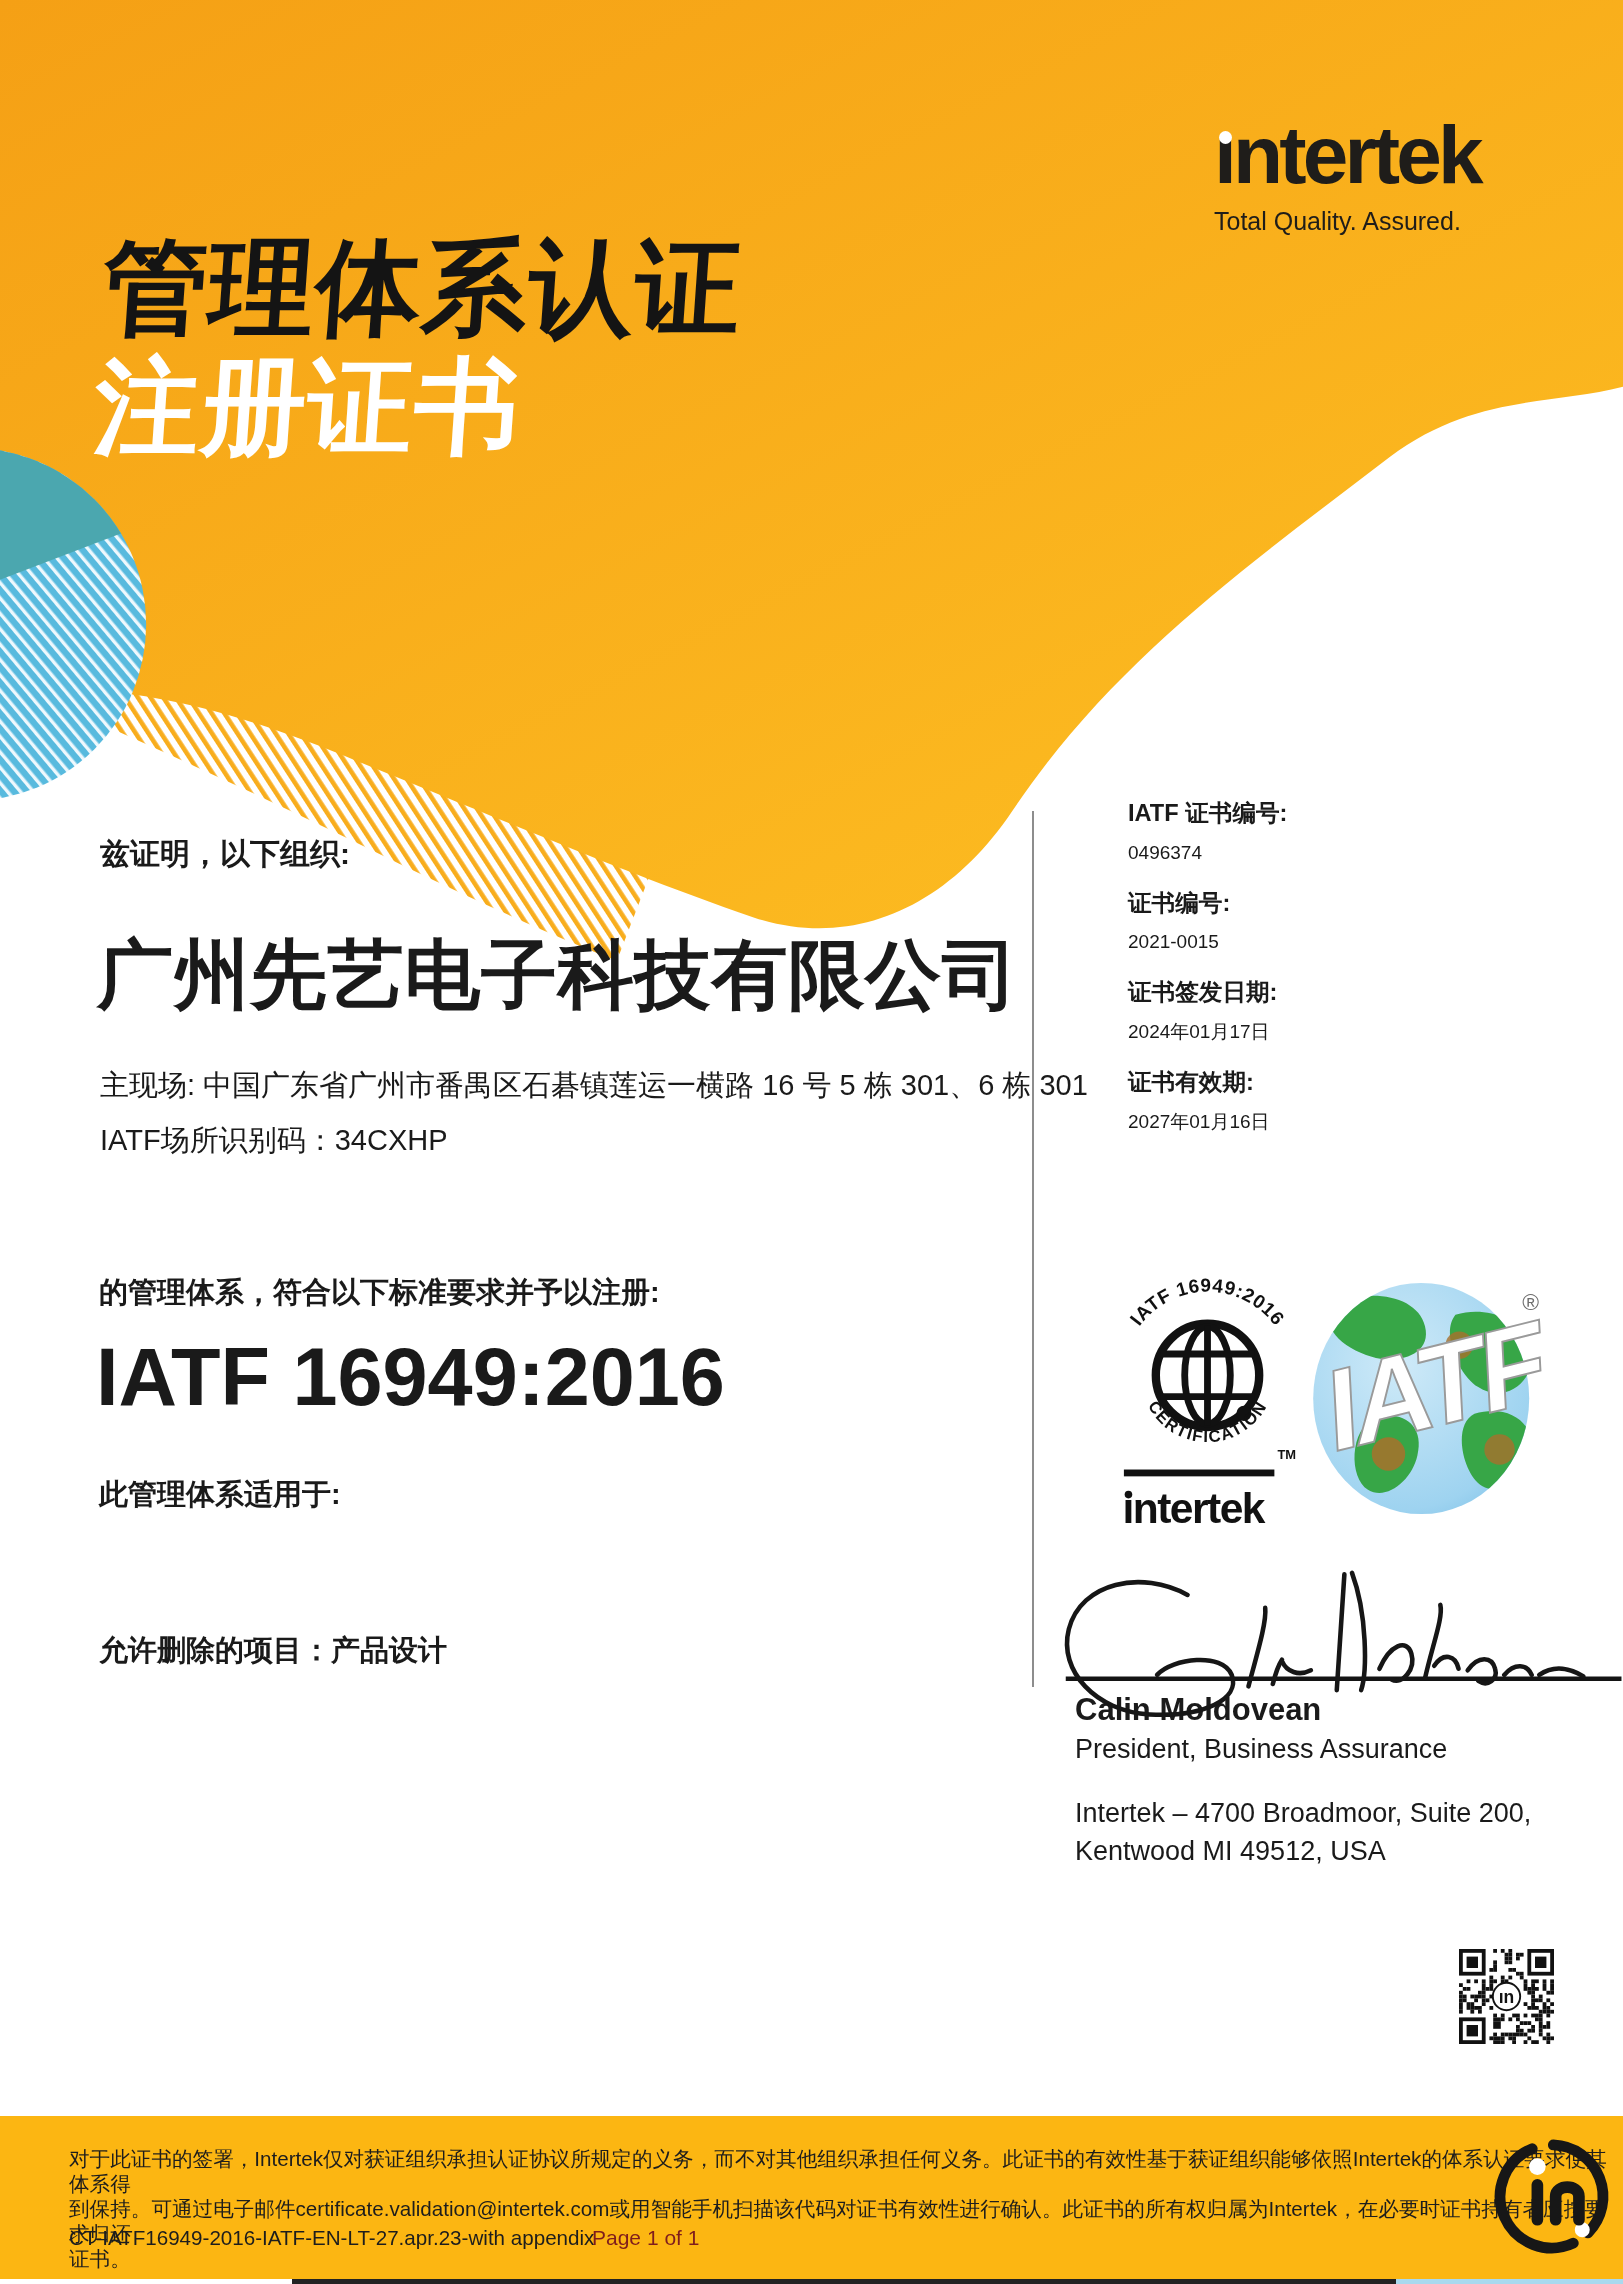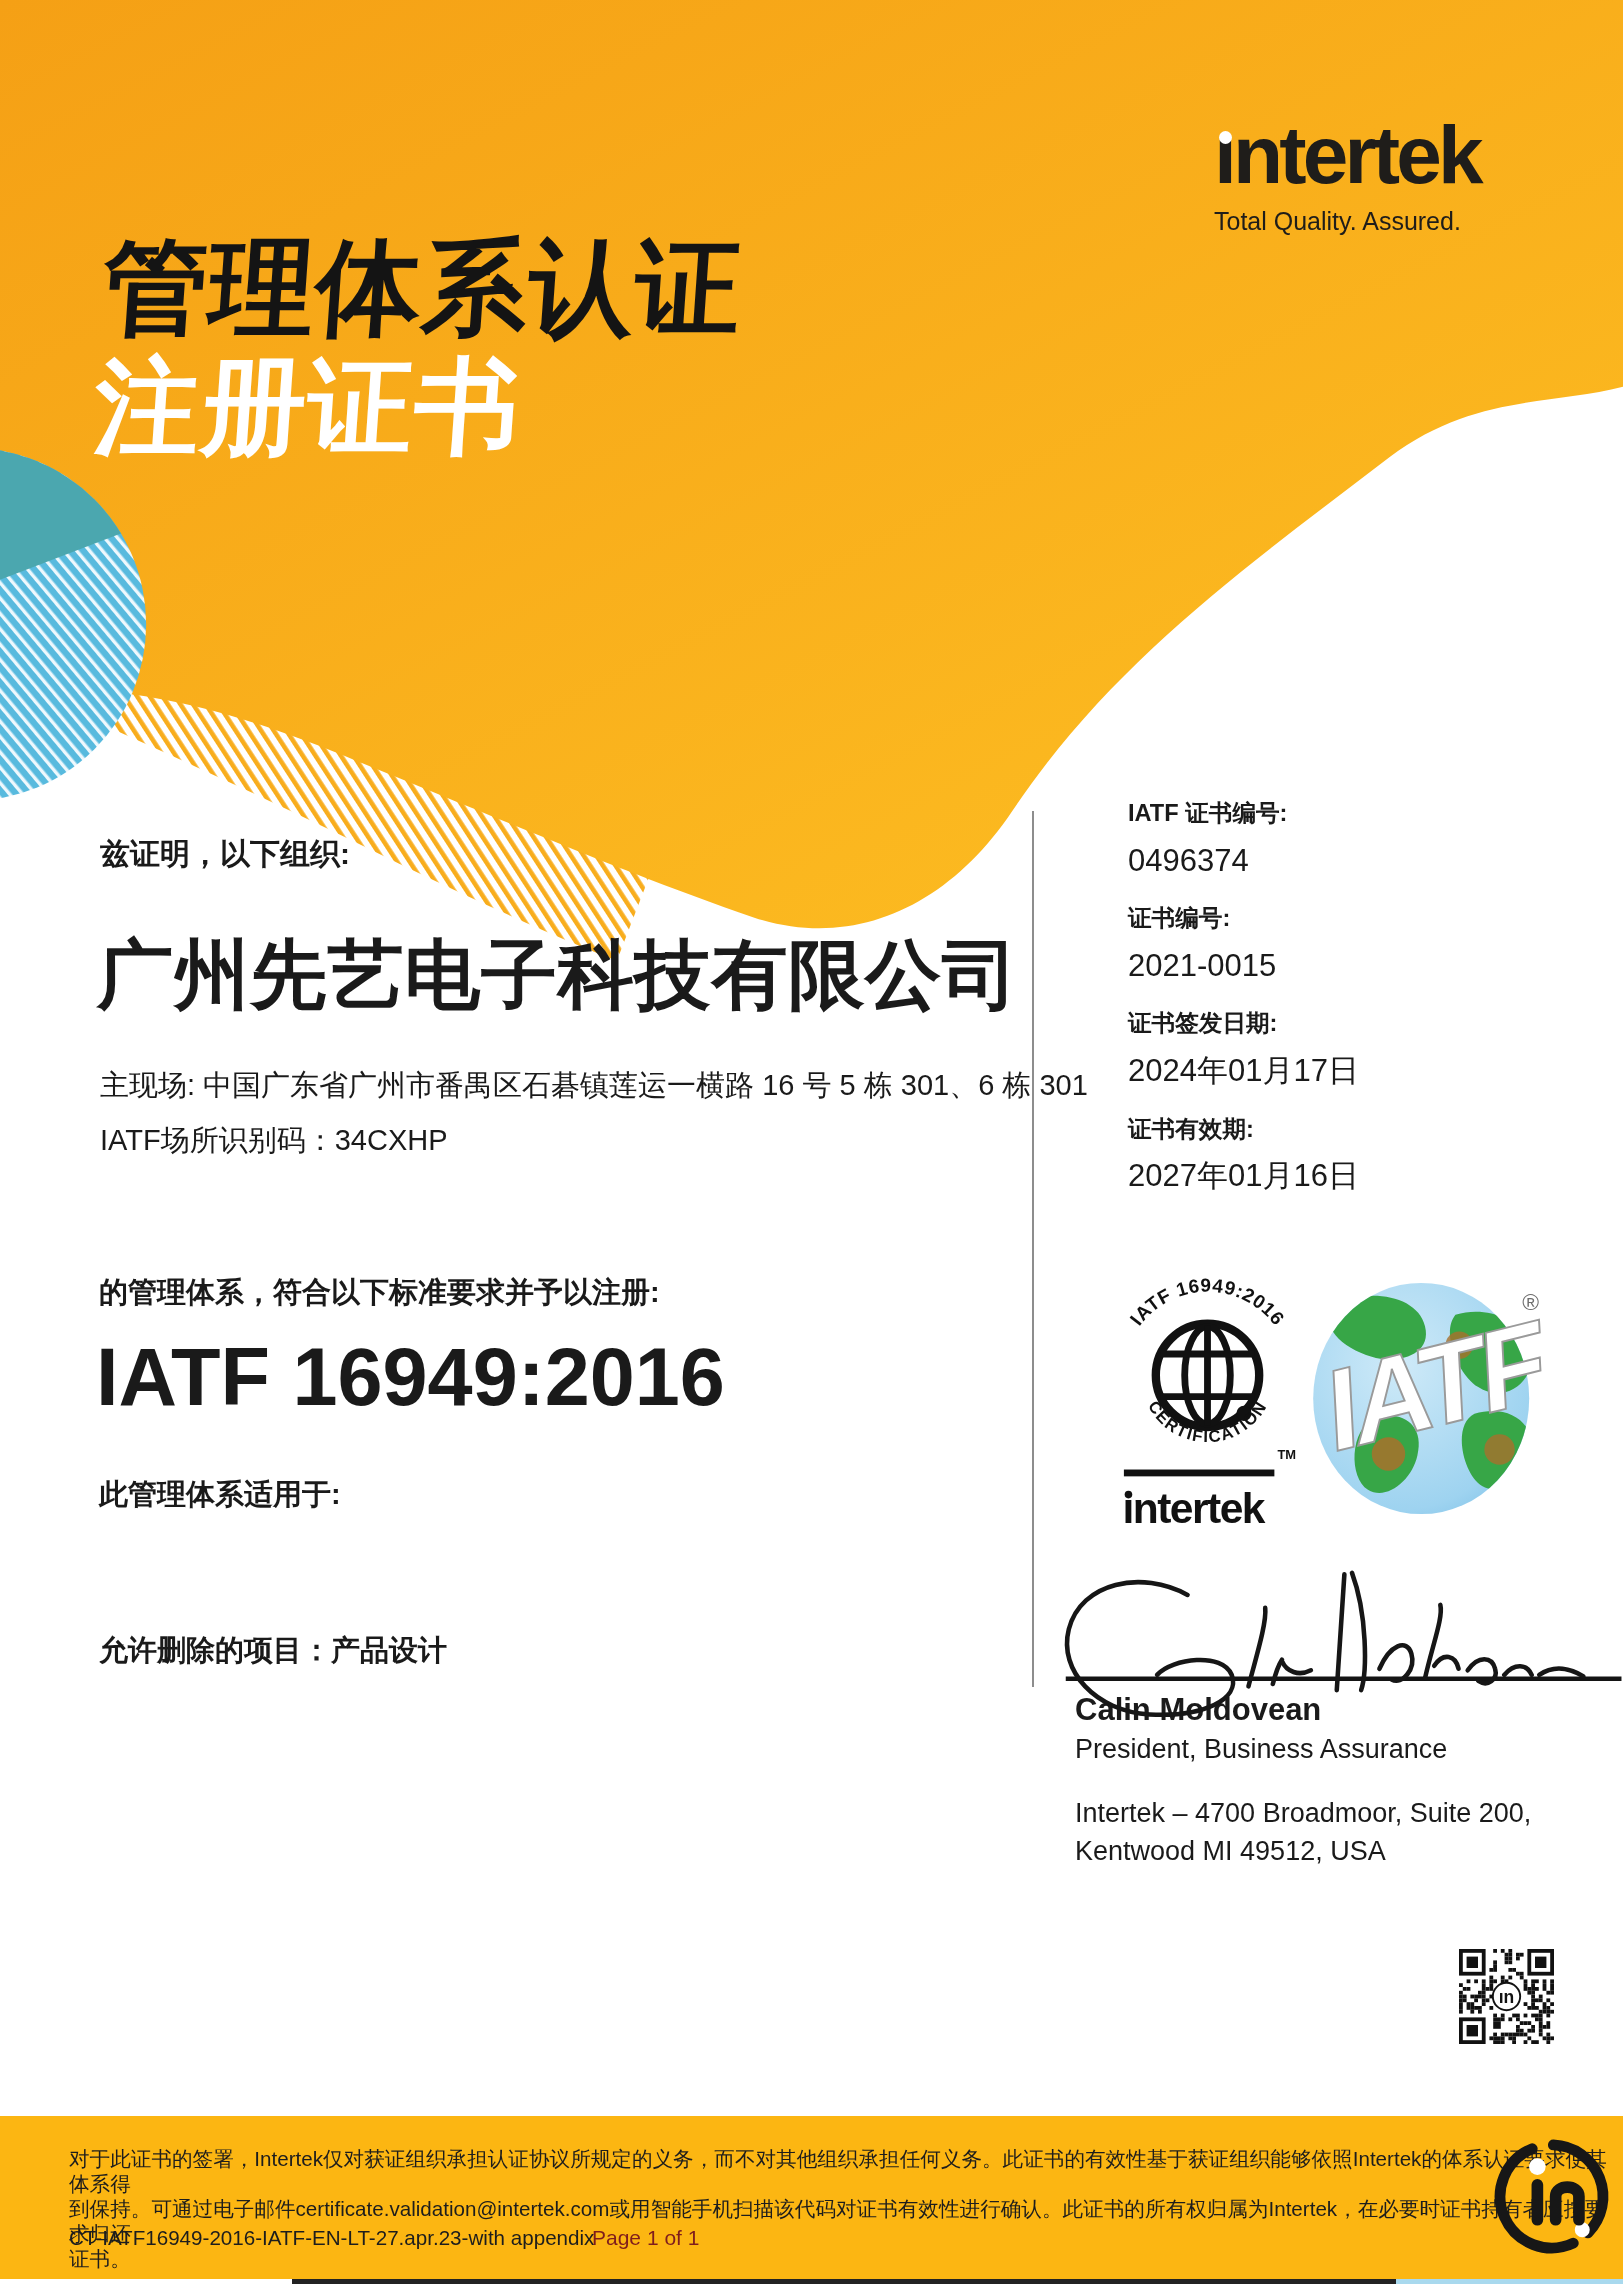--- a/index.html
+++ b/index.html
@@ -31,21 +31,21 @@
   .org-code{position:absolute;left:100px;top:1121px;font-size:29px;z-index:6;}
   .ms-statement{position:absolute;left:99px;top:1273px;font-size:29px;font-weight:bold;z-index:6;}
   .standard{position:absolute;left:96px;top:1331px;font-size:81px;font-weight:900;letter-spacing:0px;z-index:6;}
   .scope-label{position:absolute;left:99px;top:1475px;font-size:29px;font-weight:bold;z-index:6;}
   .scope-text{position:absolute;left:99px;top:1539px;font-size:29px;z-index:6;}
   .exclusion{position:absolute;left:99px;top:1631px;font-size:29px;font-weight:bold;z-index:6;}
   
   .divider{position:absolute;left:1032px;top:811px;width:2.3px;height:876px;background:#8d8d8d;z-index:4;}
   .details{position:absolute;left:1128px;top:796px;z-index:6;}
   .details .lab{font-size:23.6px;font-weight:bold;margin-top:20px;line-height:1.45;}
-  .details .val{font-size:31px;margin-top:10.7px;line-height:1.3;}
+  .details .val{font-size:19px;margin-top:10.7px;line-height:1.3;}
   
   #cert-mark{position:absolute;left:1116px;top:1278px;z-index:6;}
   #iatf-globe{position:absolute;left:1303px;top:1273px;z-index:6;}
   
   #sig-art{position:absolute;left:0;top:0;z-index:7;}
   .sig-name{position:absolute;left:1075px;top:1692px;font-size:31px;font-weight:bold;z-index:6;}
   .sig-title{position:absolute;left:1075px;top:1734px;font-size:27px;z-index:6;}
   .sig-addr1{position:absolute;left:1075px;top:1798px;font-size:27px;z-index:6;}
   .sig-addr2{position:absolute;left:1075px;top:1836px;font-size:27px;z-index:6;}
   

